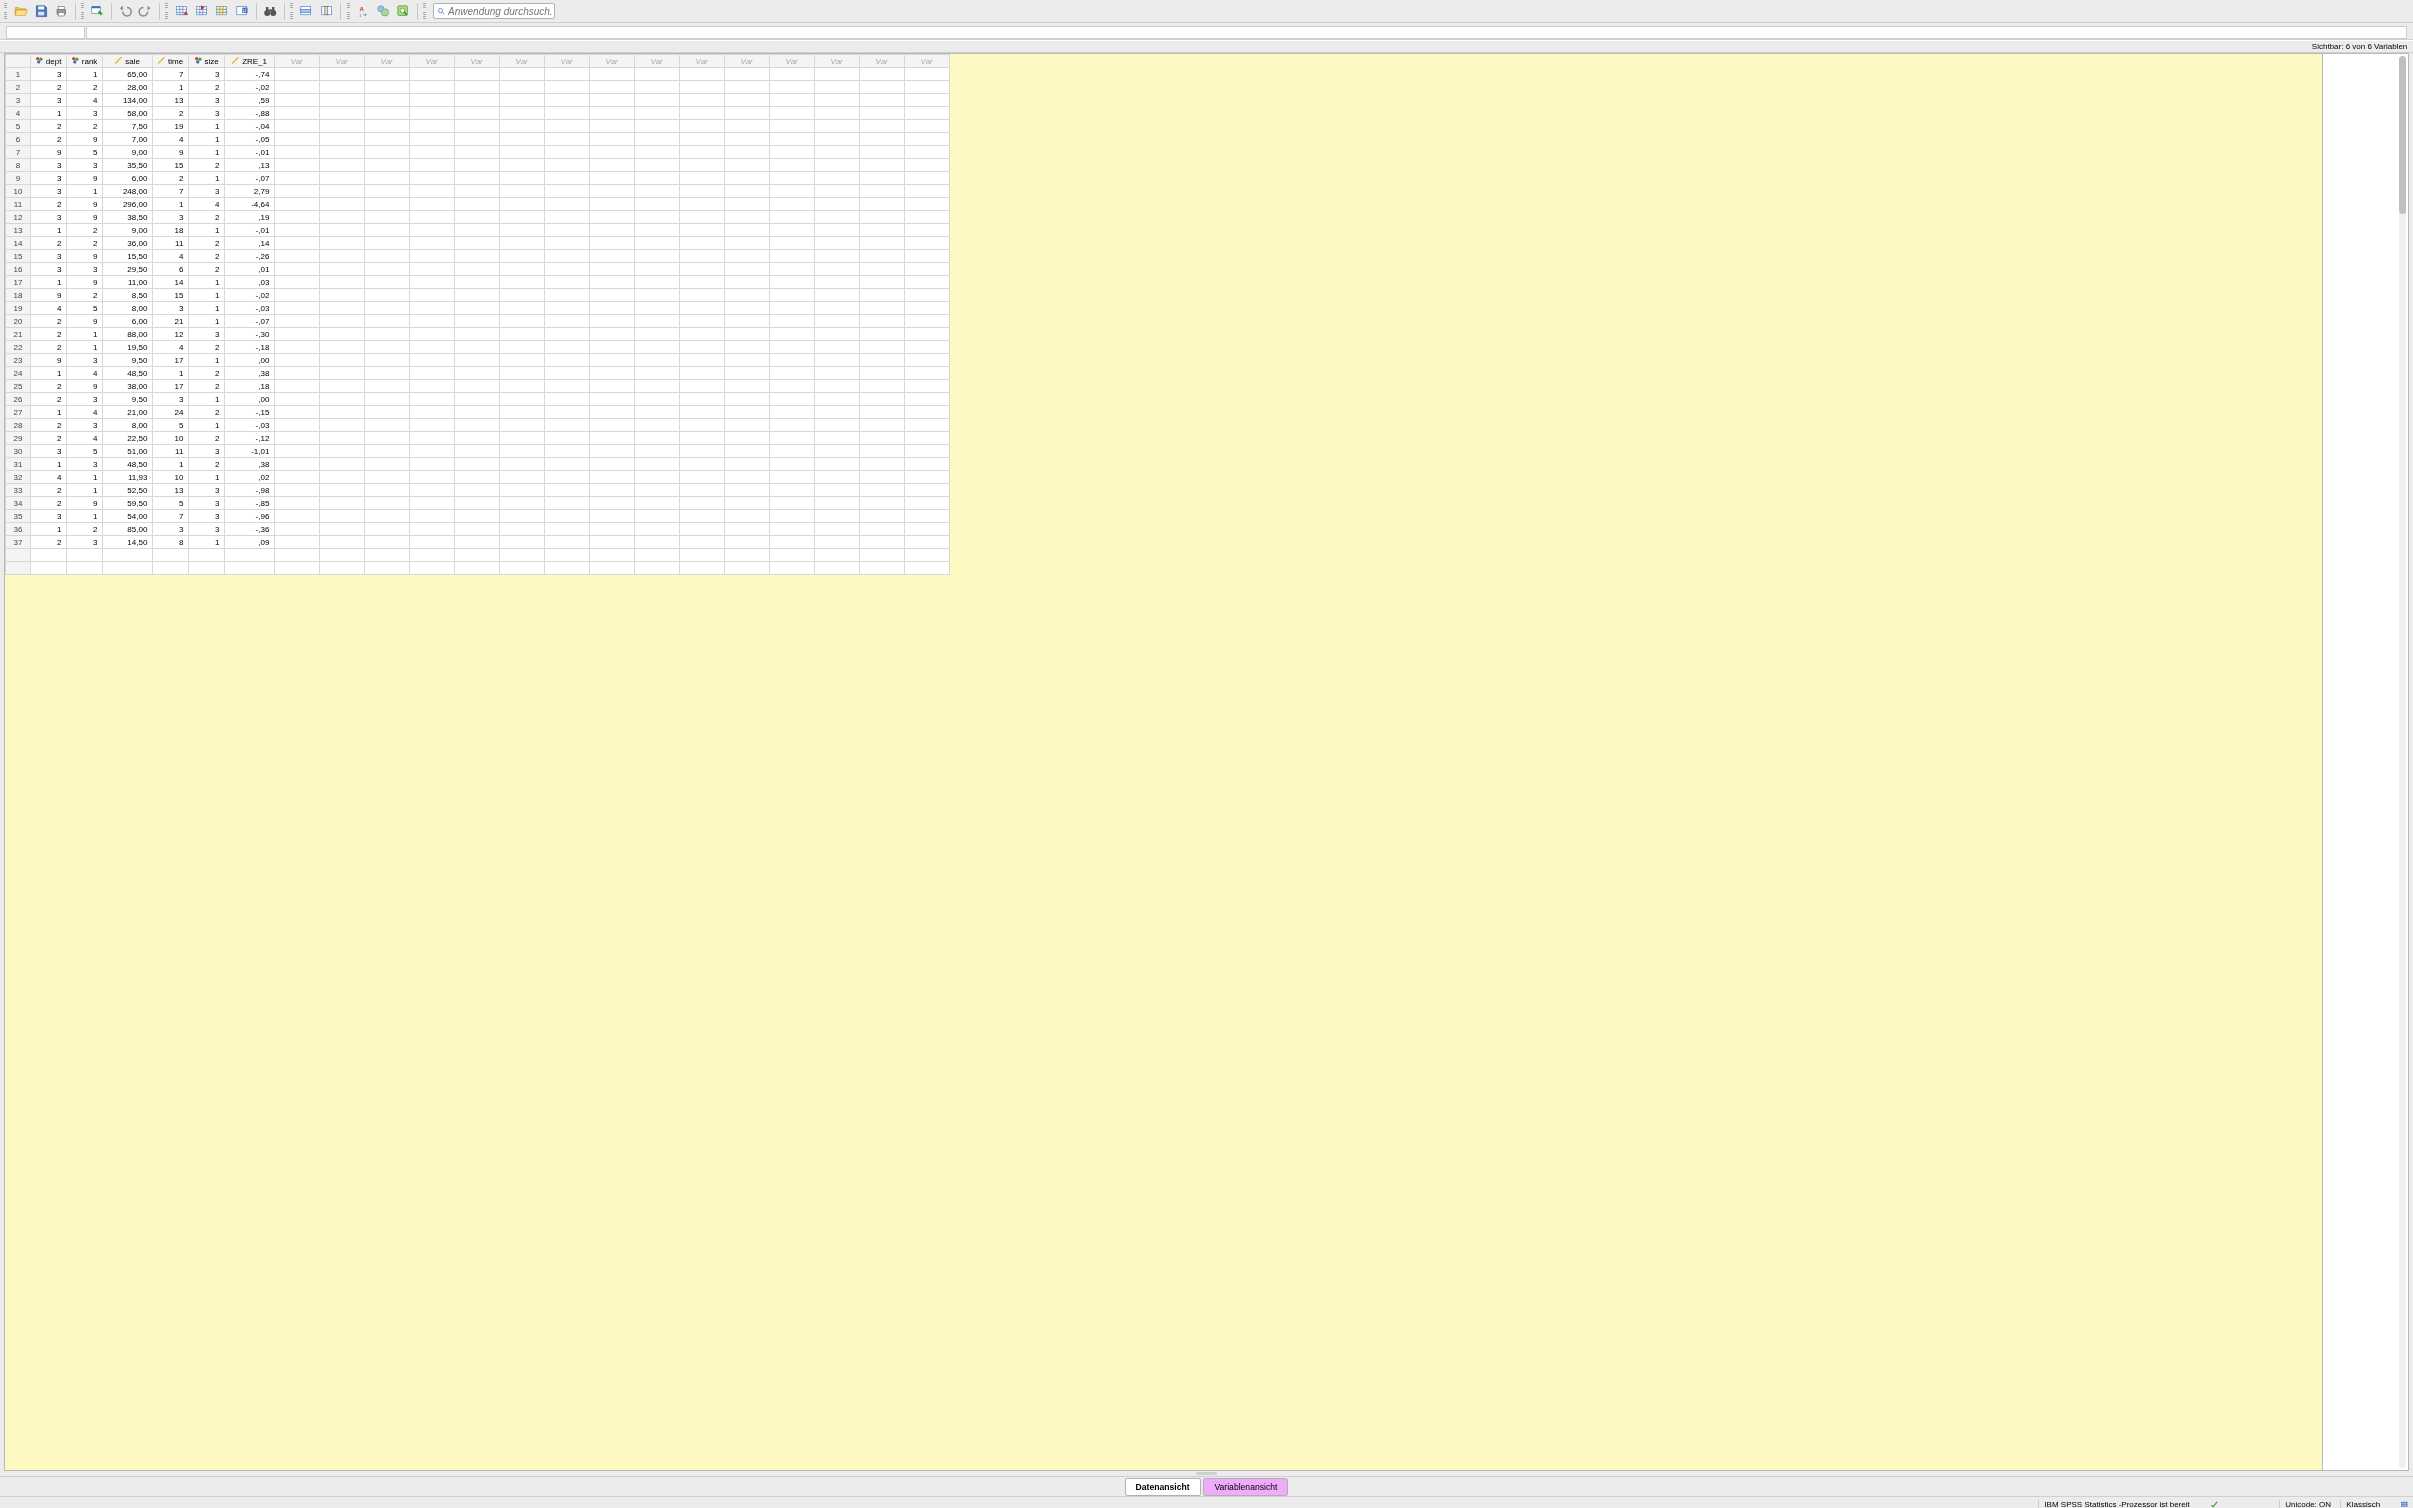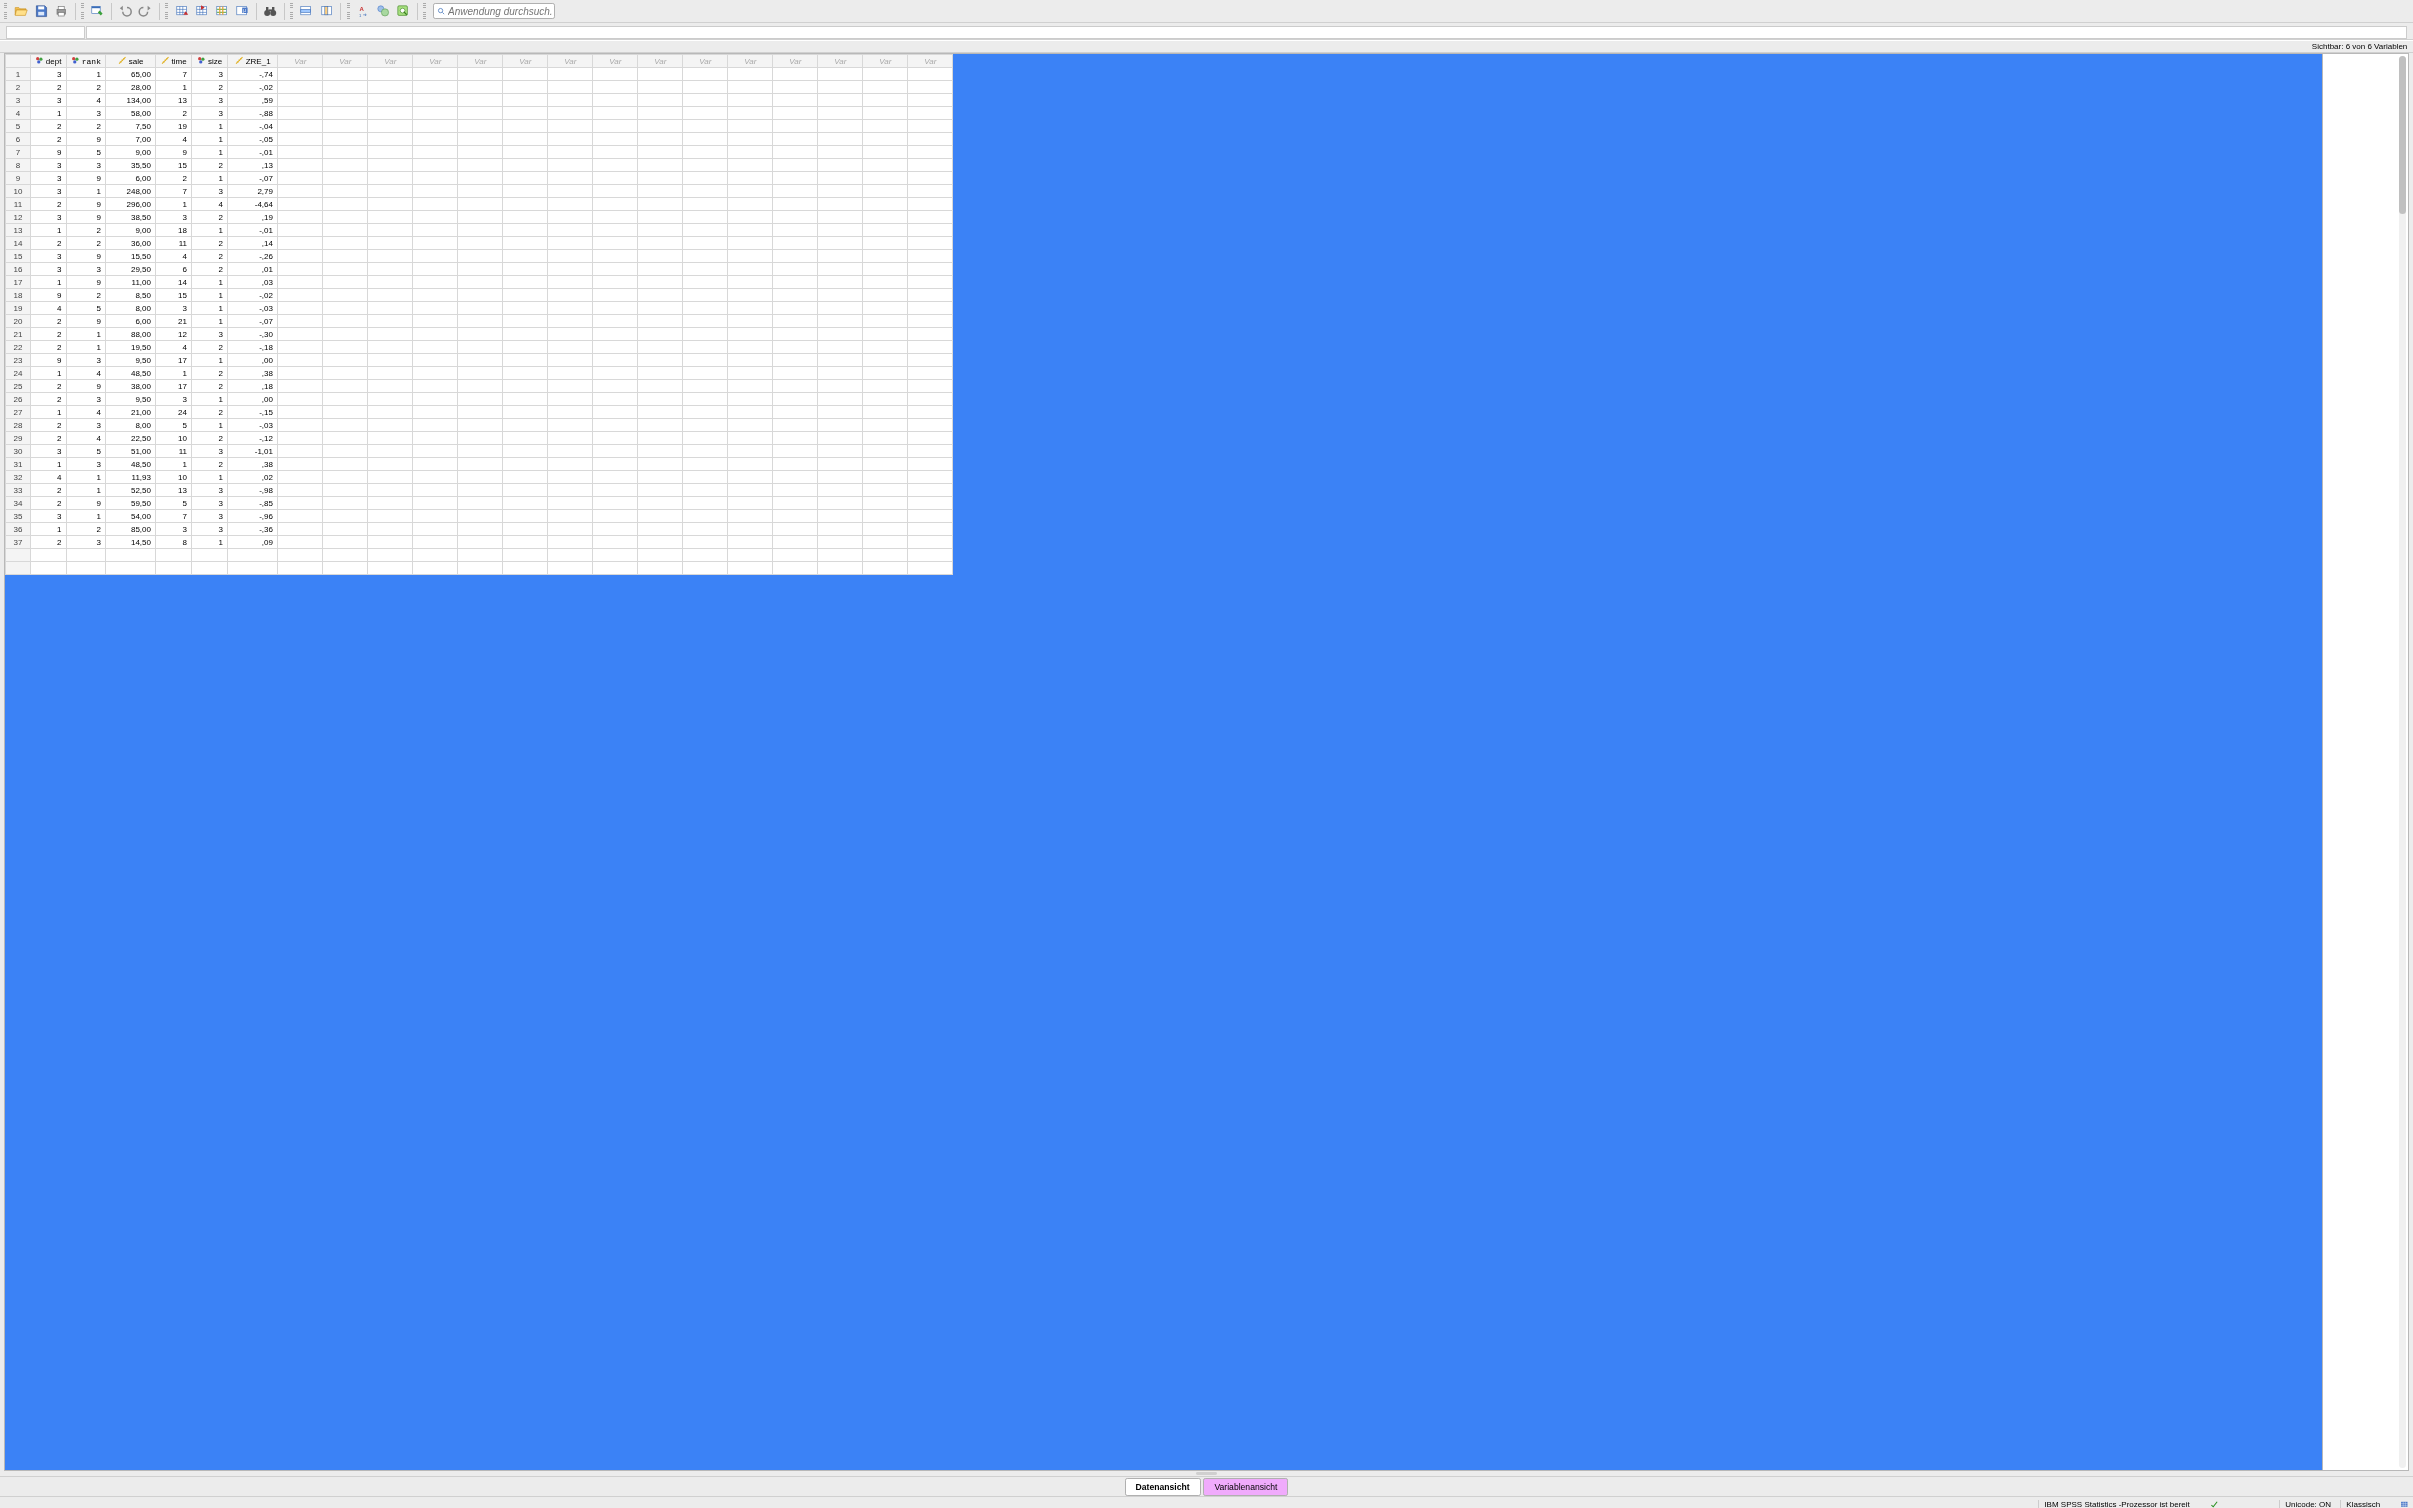--- a/index.html
+++ b/index.html
@@ -18,35 +18,35 @@
   
   .formula-row { display: flex; height: 14.4px; border-bottom: 0.7px solid #d0d0d0; margin-top: 2.9px; }
   .name-box { width: 79px; height: 100%; background: #fff; border: 0.7px solid #ccc; margin: 0 1.4px 0 5.7px; }
   .formula-box { flex: 1; height: 100%; background: #fff; border: 0.7px solid #ccc; margin-right: 5.7px; }
   
   
   .vis-bar { display: flex; justify-content: flex-end; align-items: center; background: #ececec; border-top: 0.7px solid #fff; border-bottom: 0.7px solid #d0d0d0; padding: 1.4px 5.7px; font-size: 8px; height: 13px; }
   
   
   .main { display: flex; height: calc(100% - 23px - 14.4px - 13px - 5.7px - 20px - 14.4px); background: #ececec; padding: 0 4.3px; }
-  .grid-wrap { flex: 1; display: flex; flex-direction: column; border: 0.7px solid #b8b8b8; background: #3b82f6; overflow: hidden; position: relative; }
+  .grid-wrap { flex: 1; display: flex; flex-direction: column; border: 0.7px solid #b8b8b8; background: #fef9c3; overflow: hidden; position: relative; }
   .grid-scroll { flex: 1; overflow: auto; }
   
   table.grid { border-collapse: collapse; table-layout: fixed; width: max-content; background: #fff; }
   table.grid th, table.grid td { border: 0.7px solid #d8d8d8; height: 13px; padding: 0 4.3px; font-size: 8px; white-space: nowrap; }
   table.grid th { background: #f4f4f4; font-weight: normal; text-align: center; position: sticky; top: 0; z-index: 2; }
   table.grid th.rownum, table.grid td.rownum { background: #f4f4f4; text-align: center; width: 24.4px; position: sticky; left: 0; z-index: 3; color: #444; }
   table.grid th.corner { position: sticky; left: 0; top: 0; z-index: 4; }
   table.grid th .hdr { display: flex; align-items: center; justify-content: center; gap: 2.2px; }
   table.grid th .hdr svg { width: 8.6px; height: 8.6px; flex: none; }
   table.grid td { text-align: right; color: #000; }
   table.grid td.empty { background: #fff; }
   .col-var { color: #aaa; font-style: italic; }
   
-  .w-dept { width: 36px; } .w-rank { width: 36px; font-family: Liberation Mono, monospace; } .w-sale { width: 50px; } .w-time { width: 36px; } .w-size { width: 36px; } .w-zre { width: 50px; } .w-var { width: 45px; }
+  .w-dept { width: 36px; } .w-rank { width: 36px; } .w-sale { width: 50px; } .w-time { width: 36px; } .w-size { width: 36px; } .w-zre { width: 50px; } .w-var { width: 45px; }
   
   .side-panel { width: 86px; background: #fff; border: 0.7px solid #b8b8b8; border-left: none; position: relative; }
   .side-panel .scrollbar-track { position: absolute; right: 1.4px; top: 1.4px; bottom: 1.4px; width: 7.2px; background: #f0f0f0; border-radius: 3.6px; }
   .side-panel .scrollbar-thumb { position: absolute; right: 1.4px; top: 1.4px; width: 7.2px; height: 158px; background: #c0c0c0; border-radius: 3.6px; }
   
   .splitter { height: 5.7px; background: #ececec; display: flex; align-items: center; justify-content: center; cursor: row-resize; }
   .splitter .grip { width: 21.5px; height: 2.9px; background: #d0d0d0; border-radius: 1.4px; }
   
   
   .tabs-row { height: 20px; display: flex; align-items: center; justify-content: center; background: #ececec; gap: 2.9px; border-top: 0.7px solid #d0d0d0; }

